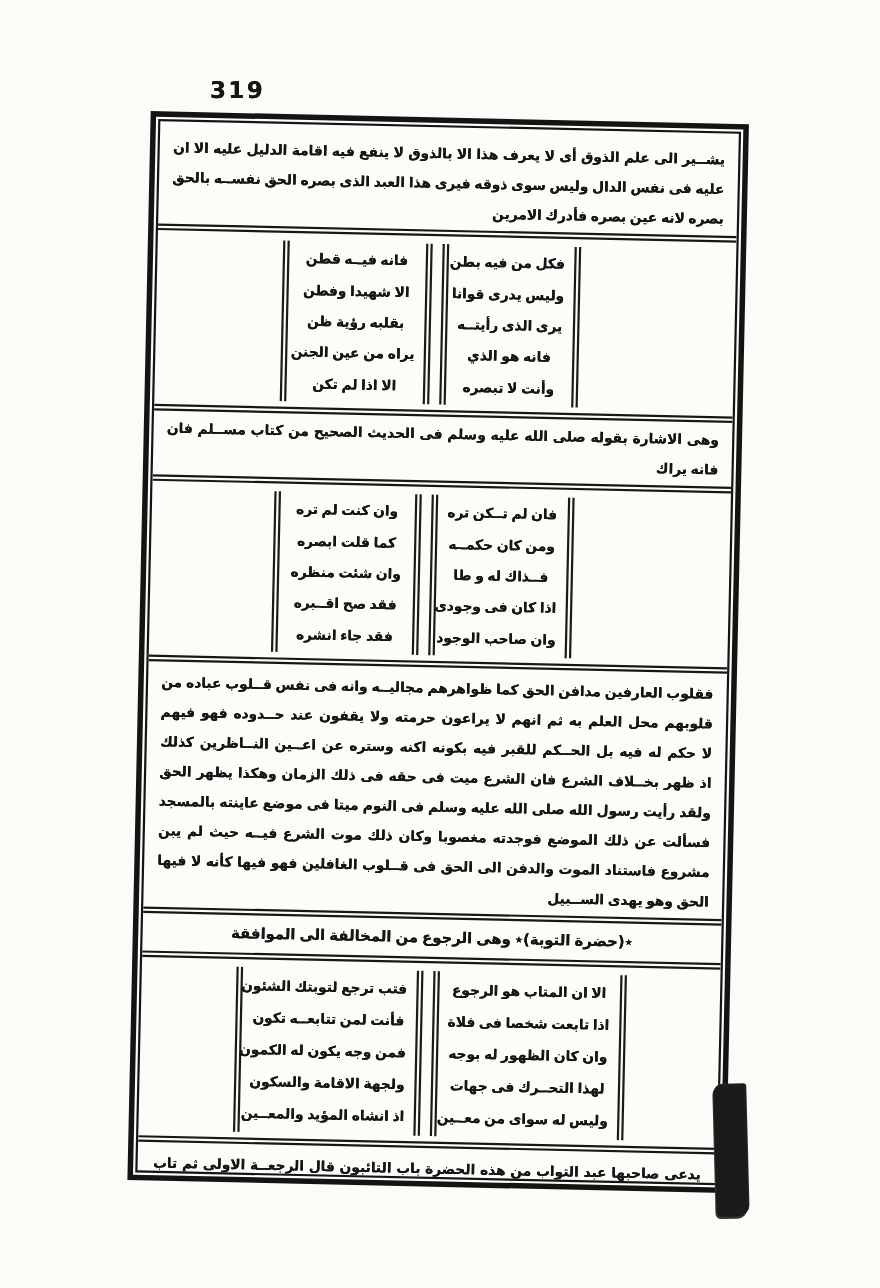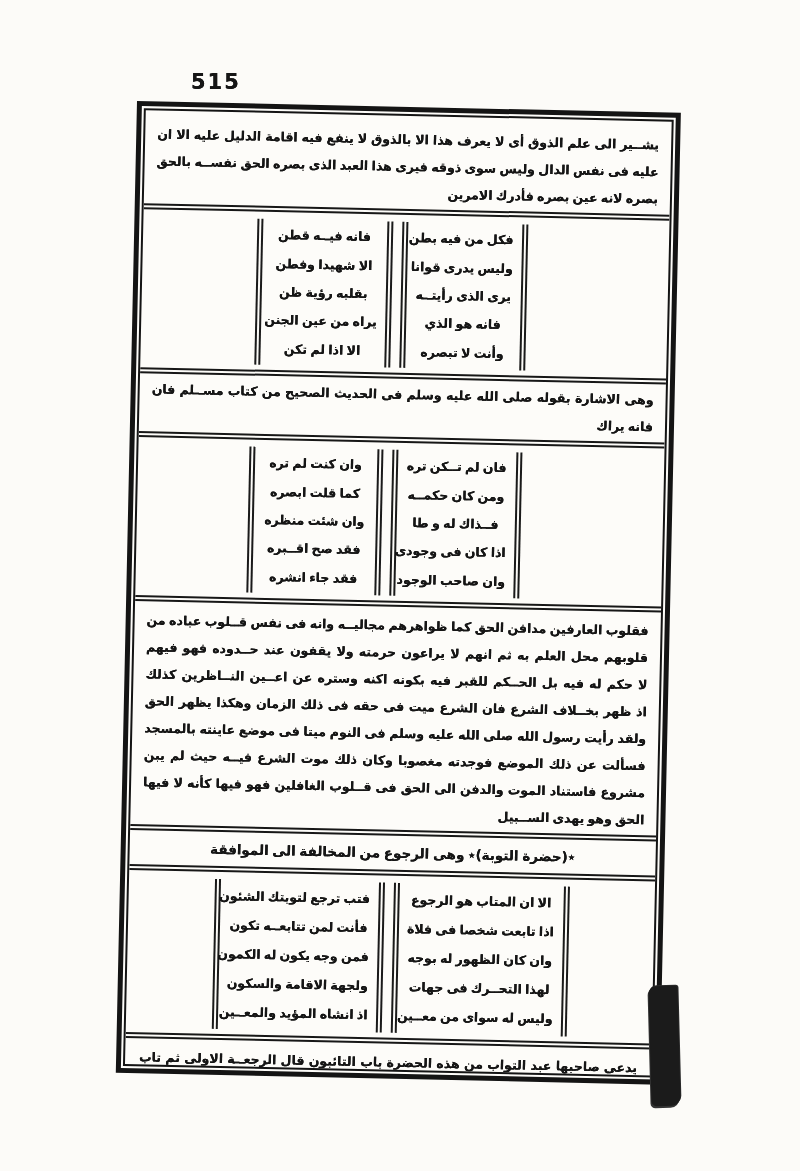--- a/index.html
+++ b/index.html
@@ -80,21 +80,21 @@
     position:absolute;left:650px;top:986px;width:29px;height:120px;
     background:#1b1b1b;
     border-radius:7px 3px 9px 5px;
     transform:rotate(-1.5deg);
     box-shadow:-1px 2px 0 #333, 1px -1px 0 #2a2a2a;
   }
 </style>
 </head>
 <body>
 
-<div class="page-number">515</div>
+<div class="page-number">319</div>
 
 <div class="scan-frame">
   <div class="frame-inner">
 
     <div class="prose sec-intro">
       <div class="jline">يشــير الى علم الذوق أى لا يعرف هذا الا بالذوق لا ينفع فيه اقامة الدليل عليه الا ان يكون الدليل</div>
       <div class="jline">عليه فى نفس الدال وليس سوى ذوقه فيرى هذا العبد الذى بصره الحق نفســه بالحق ويرى الحق</div>
       <div class="jline last">بصره لانه عين بصره فأدرك الامرين</div>
     </div>
 

